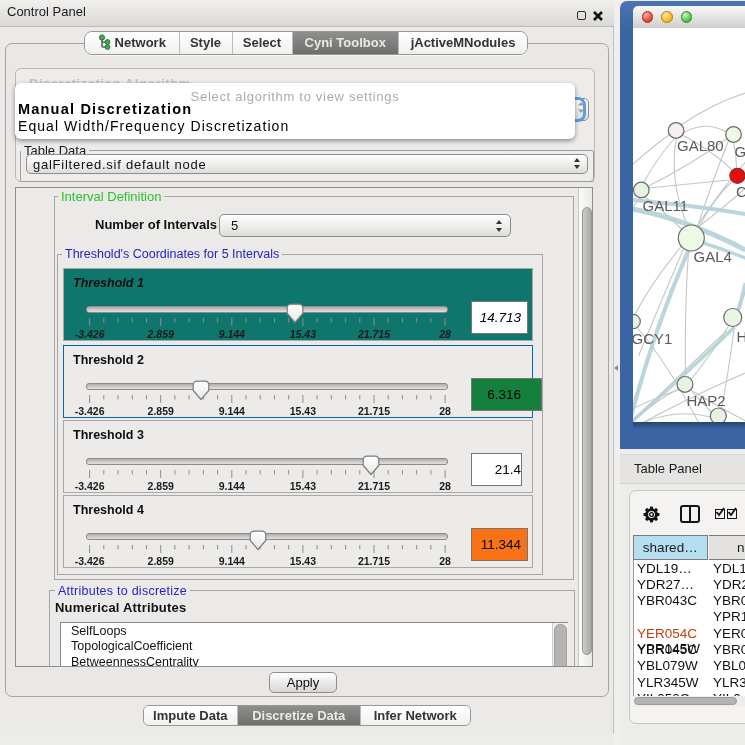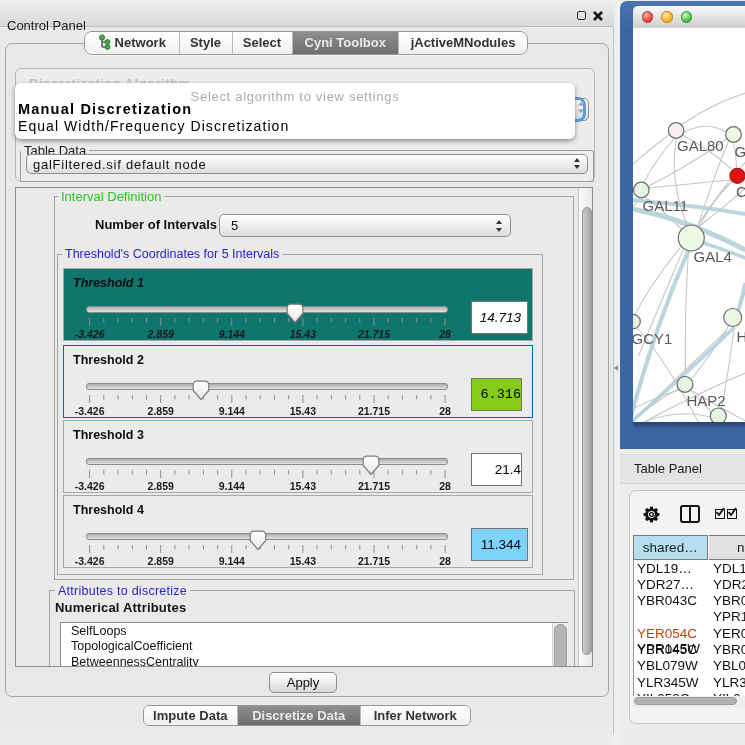--- a/index.html
+++ b/index.html
@@ -10,21 +10,21 @@
 .seg.sel{background:linear-gradient(#8f8f8e,#6e6e6d);color:#e9e9e8;}
 .combo{border:1px solid #8e8d8b;border-radius:5px;background:linear-gradient(#ffffff,#dedddb);box-sizing:border-box;}
 .up{position:absolute;width:0;height:0;border-left:3.5px solid transparent;border-right:3.5px solid transparent;border-bottom:4.5px solid #333;}
 .dn{position:absolute;width:0;height:0;border-left:3.5px solid transparent;border-right:3.5px solid transparent;border-top:4.5px solid #333;}
 .glab{position:absolute;background:#ebeae8;padding:0 3px;}
 </style></head>
 <body>
 
 <div class="a" style="left:0;top:0;width:613px;height:734px;background:#ebeae8;border-right:1px solid #c2c1bf;"></div>
 <div class="a" style="left:0;top:0;width:614px;height:26px;background:linear-gradient(#f0efed,#dad9d7);border-bottom:1px solid #bdbcba;"></div>
-<div class="a t13" style="left:7px;top:18px;">Control Panel</div>
+<div class="a t13" style="left:7px;top:4px;">Control Panel</div>
 <div class="a" style="left:577px;top:11px;width:7px;height:7px;border:1.5px solid #2a2a2a;border-radius:2px;"></div>
 <svg class="a" style="left:592px;top:10px;" width="12" height="12">
     <path d="M2,2 L10,10 M10,2 L2,10" stroke="#111" stroke-width="2.6"></path>
   </svg>
 <div class="a" style="left:5px;top:43px;width:602px;height:652px;border:1px solid #a5a4a2;border-radius:7px;background:#e9e8e6;"></div>
 <div class="a" style="left:84px;top:31px;width:442px;height:22px;border:1px solid #989796;border-radius:8px;overflow:hidden;display:flex;box-shadow:0 1px 1px rgba(255,255,255,.7);">
 <div class="seg first" style="width:93.5px;"><svg width="13" height="16" style="vertical-align:-3px;margin-right:4px;">
         <path d="M4,5 L4,13 M4,8 L9,8 M4,13 L9,13" stroke="#5d6070" stroke-width="1.6" fill="none"></path>
         <circle cx="4" cy="3.5" r="2.6" fill="#4aa84e" stroke="#1e7a32" stroke-width="1"></circle>
         <circle cx="9.5" cy="8" r="2.4" fill="#4aa84e" stroke="#1e7a32" stroke-width="1"></circle>
@@ -145,21 +145,21 @@
       </svg>
 <div class="a" style="left:0.6px;top:59px;width:50px;text-align:center;font-size:10.5px;font-weight:bold;color:#1a1a1a;">-3.426</div>
 <div class="a" style="left:71.7px;top:59px;width:50px;text-align:center;font-size:10.5px;font-weight:bold;color:#1a1a1a;">2.859</div>
 <div class="a" style="left:142.8px;top:59px;width:50px;text-align:center;font-size:10.5px;font-weight:bold;color:#1a1a1a;">9.144</div>
 <div class="a" style="left:213.9px;top:59px;width:50px;text-align:center;font-size:10.5px;font-weight:bold;color:#1a1a1a;">15.43</div>
 <div class="a" style="left:285.0px;top:59px;width:50px;text-align:center;font-size:10.5px;font-weight:bold;color:#1a1a1a;">21.715</div>
 <div class="a" style="left:356.1px;top:59px;width:50px;text-align:center;font-size:10.5px;font-weight:bold;color:#1a1a1a;">28</div>
 <svg class="a" style="left:128.0px;top:33.5px;" width="18" height="21">
         <path d="M1.2,5.2 Q1.2,1.2 5.2,1.2 L12.8,1.2 Q16.8,1.2 16.8,5.2 L16.8,10.5 L9,19.5 L1.2,10.5 Z" fill="url(#thg)" stroke="#7d7c7a" stroke-width="1.2"></path>
       </svg>
-<div class="a" style="left:407px;top:31.5px;width:49px;height:31px;background:#84cc16;border:1px solid #767574;text-align:right;font-size:13.5px;color:#000;line-height:31px;padding-right:0;box-sizing:content-box;font-family:Liberation Mono, monospace;">6.316</div>
+<div class="a" style="left:407px;top:31.5px;width:49px;height:31px;background:#15803d;border:1px solid #767574;text-align:right;font-size:13.5px;color:#000;line-height:31px;padding-right:20px;box-sizing:content-box;">6.316</div>
 </div>
 <div class="a" style="left:47px;top:232.0px;width:470px;height:73px;border:1px solid #a9a8a6;background:#ecebe9;box-sizing:border-box;">
 <div class="a" style="left:9px;top:7px;font-size:12.5px;font-weight:bold;color:#0d0d0d;">Threshold 3</div>
 <div class="a" style="left:22px;top:37px;width:360px;height:4.5px;border:1px solid #8d8c8a;border-radius:3px;background:linear-gradient(#aeadab,#e3e2e0);"></div>
 <svg class="a" style="left:22px;top:49px;" width="362" height="9">
         <line x1="3.6" y1="0" x2="3.6" y2="8.0" stroke="#8e8e8e" stroke-width="1"></line>
         <line x1="17.8" y1="0" x2="17.8" y2="4.5" stroke="#8e8e8e" stroke-width="1"></line>
         <line x1="32.0" y1="0" x2="32.0" y2="4.5" stroke="#8e8e8e" stroke-width="1"></line>
         <line x1="46.3" y1="0" x2="46.3" y2="4.5" stroke="#8e8e8e" stroke-width="1"></line>
         <line x1="60.5" y1="0" x2="60.5" y2="4.5" stroke="#8e8e8e" stroke-width="1"></line>
@@ -229,21 +229,21 @@
       </svg>
 <div class="a" style="left:0.6px;top:59px;width:50px;text-align:center;font-size:10.5px;font-weight:bold;color:#1a1a1a;">-3.426</div>
 <div class="a" style="left:71.7px;top:59px;width:50px;text-align:center;font-size:10.5px;font-weight:bold;color:#1a1a1a;">2.859</div>
 <div class="a" style="left:142.8px;top:59px;width:50px;text-align:center;font-size:10.5px;font-weight:bold;color:#1a1a1a;">9.144</div>
 <div class="a" style="left:213.9px;top:59px;width:50px;text-align:center;font-size:10.5px;font-weight:bold;color:#1a1a1a;">15.43</div>
 <div class="a" style="left:285.0px;top:59px;width:50px;text-align:center;font-size:10.5px;font-weight:bold;color:#1a1a1a;">21.715</div>
 <div class="a" style="left:356.1px;top:59px;width:50px;text-align:center;font-size:10.5px;font-weight:bold;color:#1a1a1a;">28</div>
 <svg class="a" style="left:184.5px;top:33.5px;" width="18" height="21">
         <path d="M1.2,5.2 Q1.2,1.2 5.2,1.2 L12.8,1.2 Q16.8,1.2 16.8,5.2 L16.8,10.5 L9,19.5 L1.2,10.5 Z" fill="url(#thg)" stroke="#7d7c7a" stroke-width="1.2"></path>
       </svg>
-<div class="a" style="left:407px;top:31.5px;width:49px;height:31px;background:#7dd3fc;border:1px solid #767574;text-align:right;font-size:13.5px;color:#000;line-height:31px;padding-right:6px;box-sizing:content-box;">11.344</div>
+<div class="a" style="left:407px;top:31.5px;width:49px;height:31px;background:#f97316;border:1px solid #767574;text-align:right;font-size:13.5px;color:#000;line-height:31px;padding-right:6px;box-sizing:content-box;">11.344</div>
 </div>
 <div class="a" style="left:33px;top:402px;width:524px;height:100px;border:1px solid #a5a4a2;"></div>
 <div class="glab" style="left:39px;top:395.5px;font-size:12.5px;letter-spacing:0.25px;color:#2424c8;">Attributes to discretize</div>
 <div class="a" style="left:39px;top:411.5px;font-size:13px;letter-spacing:0.2px;font-weight:bold;color:#111;">Numerical Attributes</div>
 <div class="a" style="left:44px;top:433.5px;width:508px;height:60px;background:#fff;border:1px solid #8a8988;box-sizing:border-box;"></div>
 <div class="a" style="left:55px;top:435.5px;font-size:12.5px;color:#111;">SelfLoops</div>
 <div class="a" style="left:55px;top:451.0px;font-size:12.5px;color:#111;">TopologicalCoefficient</div>
 <div class="a" style="left:55px;top:466.5px;font-size:12.5px;color:#111;">BetweennessCentrality</div>
 <div class="a" style="left:536px;top:434.5px;width:15px;height:58px;background:#f1f0ee;border-left:1px solid #d0cfcd;"></div>
 <div class="a" style="left:538px;top:436px;width:11px;height:55px;border-radius:6px;background:#b5b4b2;border:1px solid #a09f9d;"></div>

